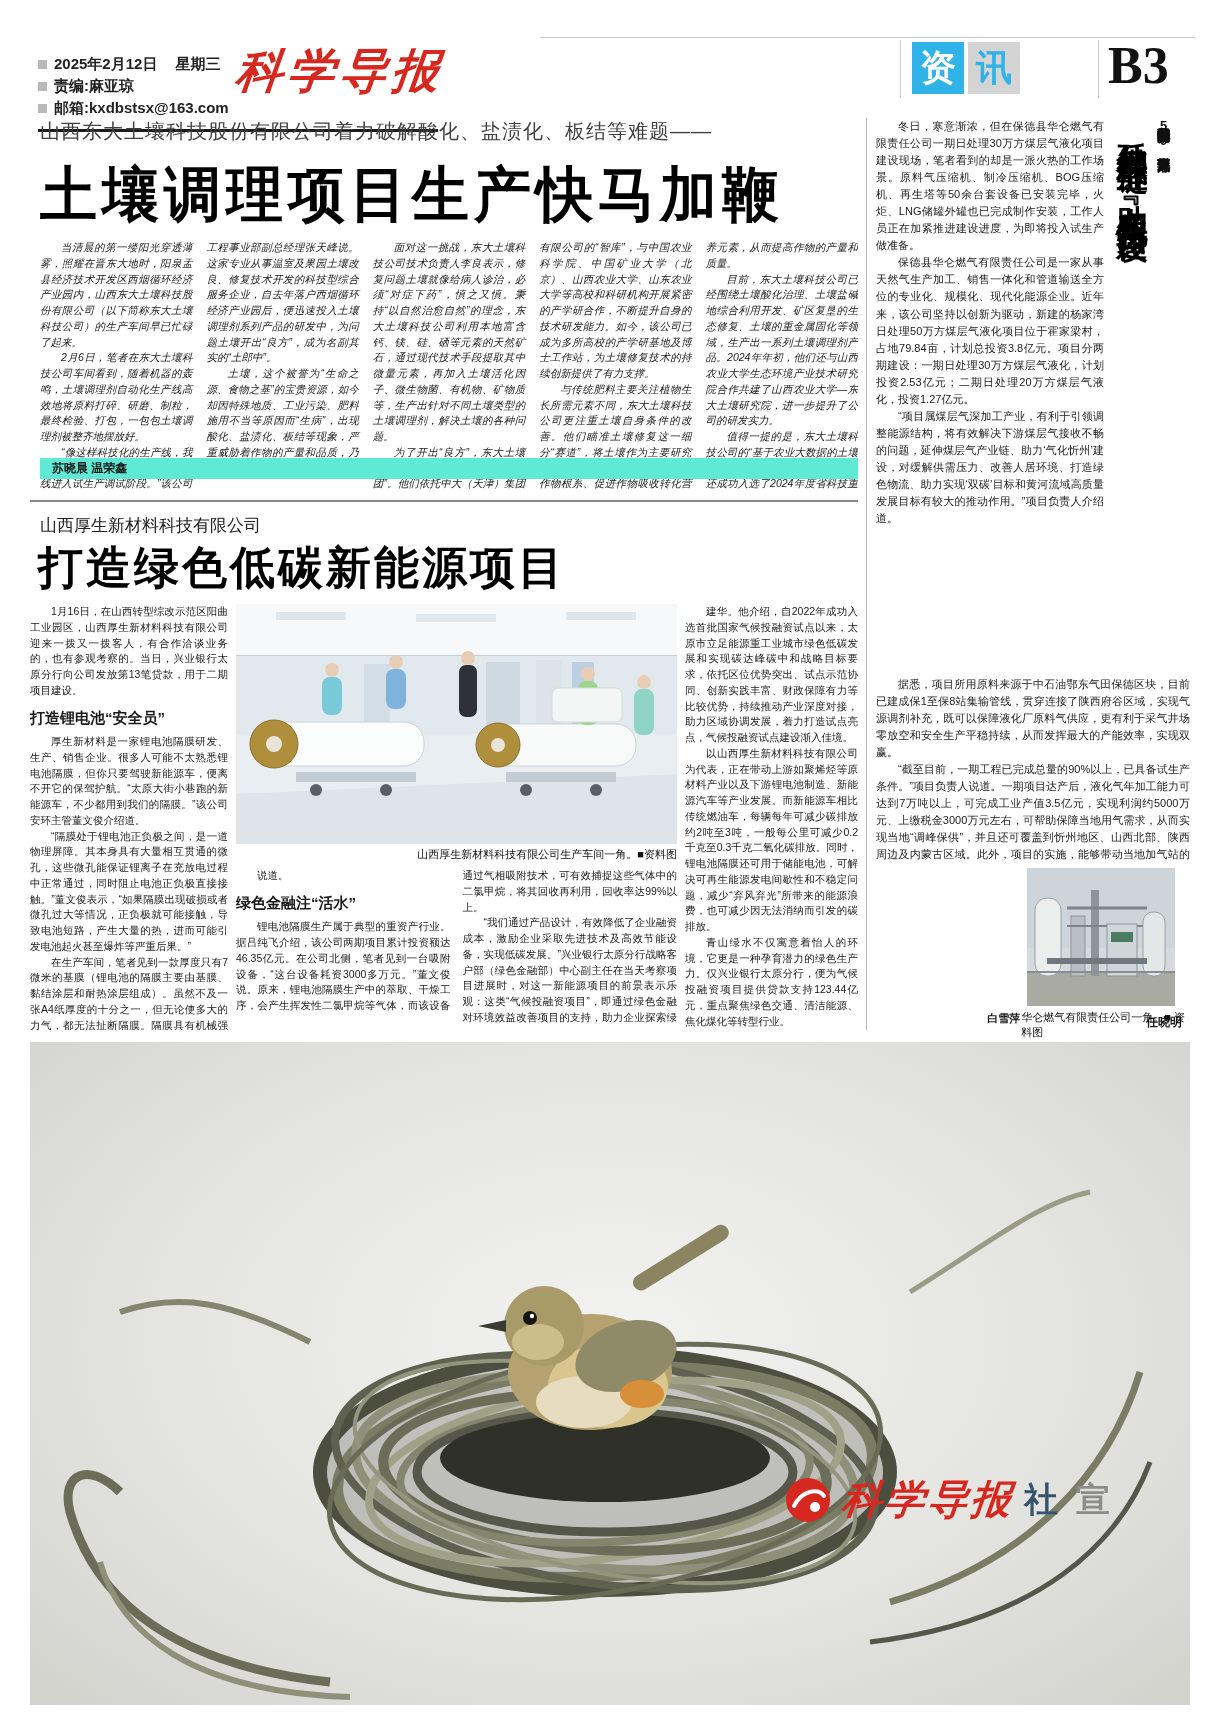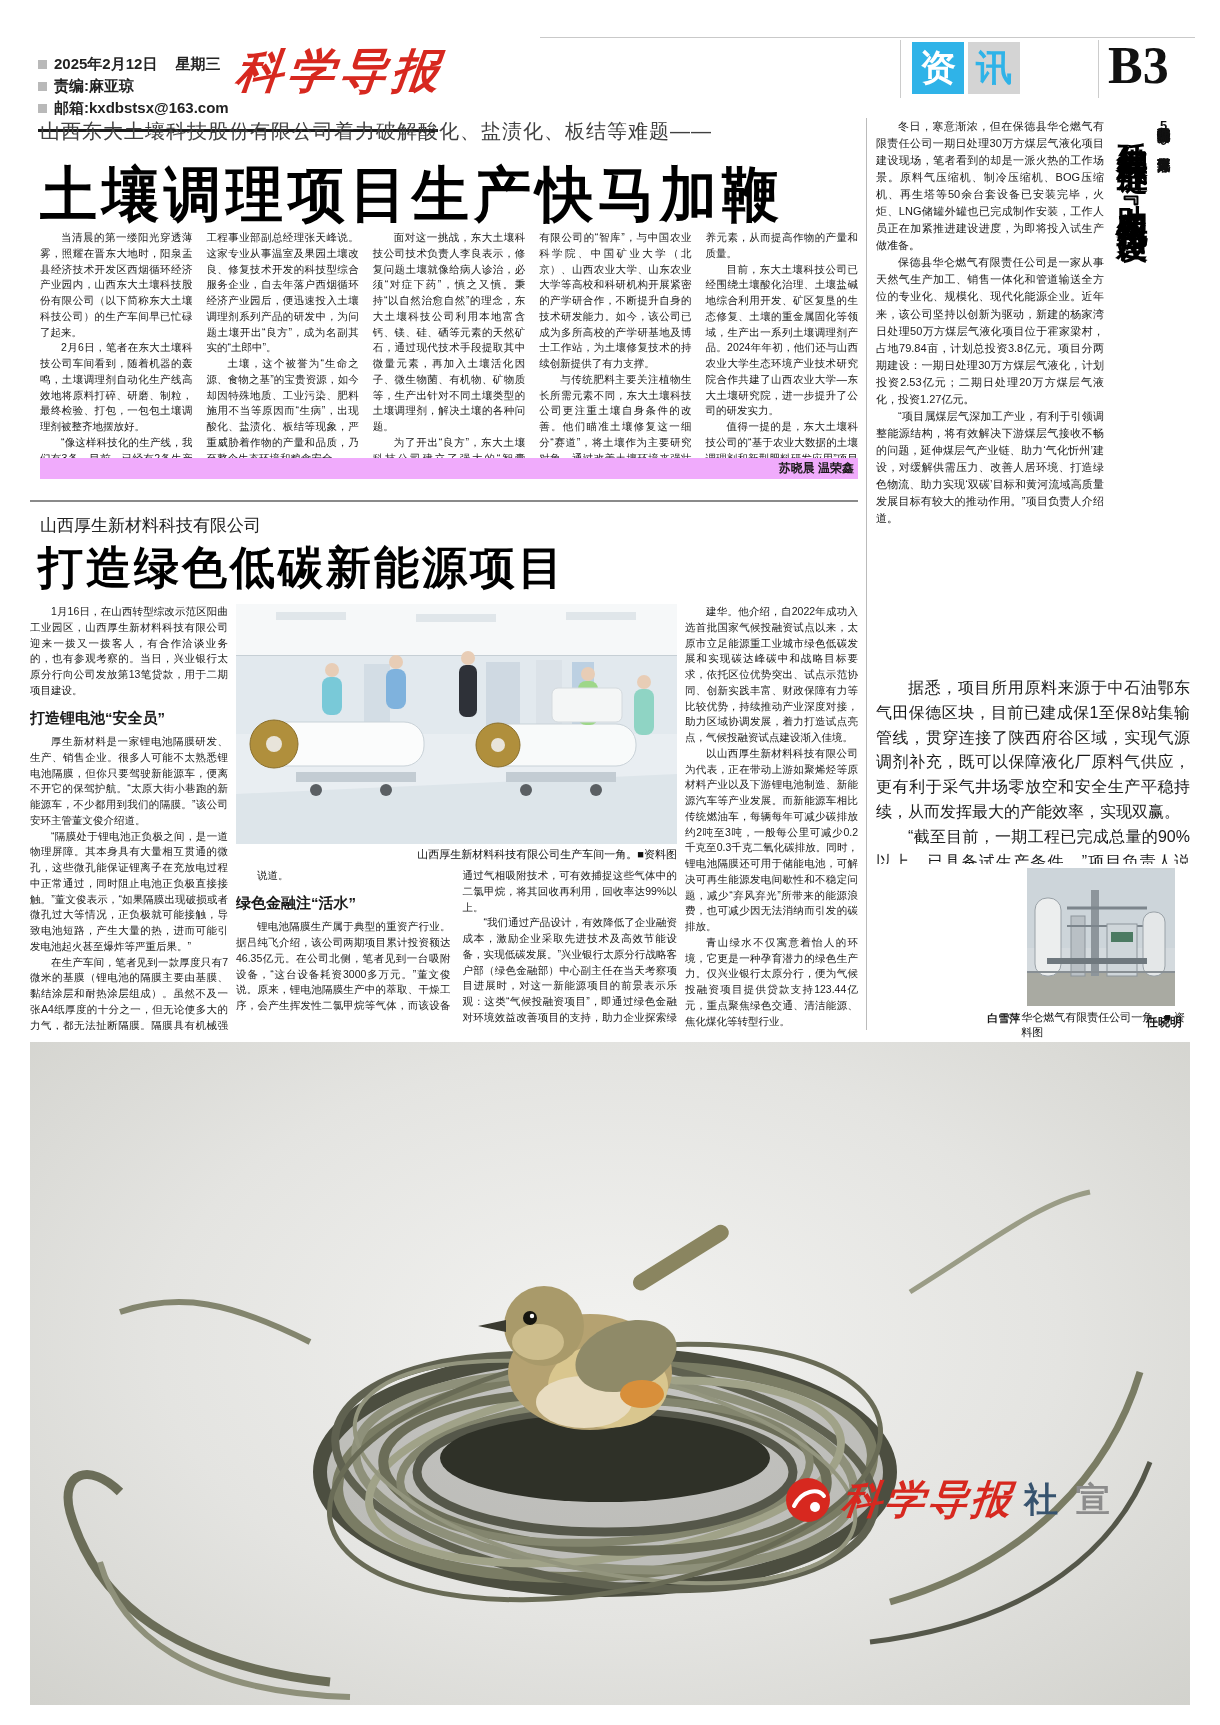--- a/index.html
+++ b/index.html
@@ -18,23 +18,23 @@
            font-size:36px;font-weight:bold;font-family:"Liberation Serif",serif;}
   .sec-1{left:912px;color:#ffffff;}
   .sec-2{left:968px;color:inherit;background:#d4d4d4;}
   .pageno{position:absolute;left:1108px;top:36px;font-family:"Liberation Serif",serif;
           font-weight:bold;font-size:52px;color:#111;}
   
   .a1{position:absolute;left:40px;top:118px;width:818px;}
   .a1-kicker{font-size:20px;color:#404040;letter-spacing:1px;}
   .a1-headline{font-size:57px;font-weight:900;letter-spacing:5px;margin-top:10px;color:#000;
                font-family:"Liberation Sans",sans-serif;transform:scaleY(1.05);transform-origin:left top;}
-  .a1-body{position:absolute;left:40px;top:230px;width:818px;height:252px;overflow:hidden;
-           column-count:5;column-gap:14px;font-size:10.5px;line-height:1.5;text-align:justify;}
-  .a1-byline{position:absolute;left:40px;top:458px;width:818px;text-align:right;font-weight:bold;font-size:12px;background:#f0abfc;padding:2px 4px 2px 12px;box-sizing:border-box;}
+  .a1-body{position:absolute;left:40px;top:240px;width:818px;height:252px;overflow:hidden;
+           column-count:5;column-gap:14px;font-size:10.5px;line-height:1.5;text-align:justify;font-style:italic;}
+  .a1-byline{position:absolute;left:40px;top:458px;width:818px;text-align:left;font-weight:bold;font-size:12px;background:#5eead4;padding:2px 4px 2px 12px;box-sizing:border-box;}
   p.p{margin:0;text-indent:2em;}
   .sub{font-weight:bold;font-size:15px;margin:8px 0 5px 0;text-indent:0;}
   
   .rule-h{position:absolute;left:30px;top:500px;width:828px;height:2px;background:#8a8a8a;}
   .rule-v{position:absolute;left:866px;top:118px;width:1px;height:912px;background:#bbbbbb;}
   
   .a2-kicker{position:absolute;left:40px;top:514px;font-size:17px;color:#222;}
   .a2-headline{position:absolute;left:38px;top:538px;font-family:"Liberation Serif",serif;
                font-weight:900;font-size:45px;letter-spacing:3px;color:#000;}
   .a2-body{position:absolute;left:30px;top:604px;width:828px;height:426px;display:flex;gap:8px;}
@@ -48,21 +48,21 @@
   .a2-byline{position:absolute;right:36px;top:1012px;font-weight:bold;font-size:12px;background:#fff;padding:2px 2px 2px 10px;}
   
   .a3{position:absolute;left:876px;top:118px;width:314px;height:912px;}
   .a3-top{display:flex;height:552px;}
   .a3-col1{width:228px;height:552px;overflow:hidden;font-size:11px;line-height:1.55;text-align:justify;}
   .a3-headline{writing-mode:vertical-rl;text-orientation:upright;font-family:"Liberation Serif",serif;
                font-weight:900;font-size:31px;line-height:1.15;letter-spacing:3px;height:552px;
                margin-left:10px;color:#000;}
   .a3-subtitle{writing-mode:vertical-rl;text-orientation:upright;font-size:13px;font-weight:bold;
                height:500px;margin-left:6px;color:#111;line-height:1.2;}
-  .a3-wide{height:188px;overflow:hidden;font-size:16px;line-height:1.55;text-align:justify;margin-top:6px;}
+  .a3-wide{height:188px;overflow:hidden;font-size:11px;line-height:1.55;text-align:justify;margin-top:6px;}
   .a3-bottom{display:flex;margin-top:4px;}
   .a3-col2{width:160px;height:160px;overflow:hidden;font-size:11px;line-height:1.55;text-align:justify;position:relative;}
   .a3-photo{width:148px;height:138px;margin-left:6px;background:#c8cdd1;position:relative;overflow:hidden;}
   .a3-caption{font-size:11px;text-align:left;margin-top:4px;color:#111;}
   .a3-byline{position:absolute;right:0;bottom:0;font-weight:bold;background:#fff;padding:1px 1px 1px 8px;}
   
   .hero{position:absolute;left:30px;top:1042px;width:1160px;height:663px;
         background:radial-gradient(ellipse at 50% 45%, #f2f2f0 0%, #e4e4e1 55%, #d2d2cd 100%);overflow:hidden;}
   .hero-logo{position:absolute;right:80px;top:430px;display:flex;align-items:center;gap:10px;}
   .hero-logo .script{font-family:"Liberation Serif",serif;font-style:italic;font-weight:bold;

